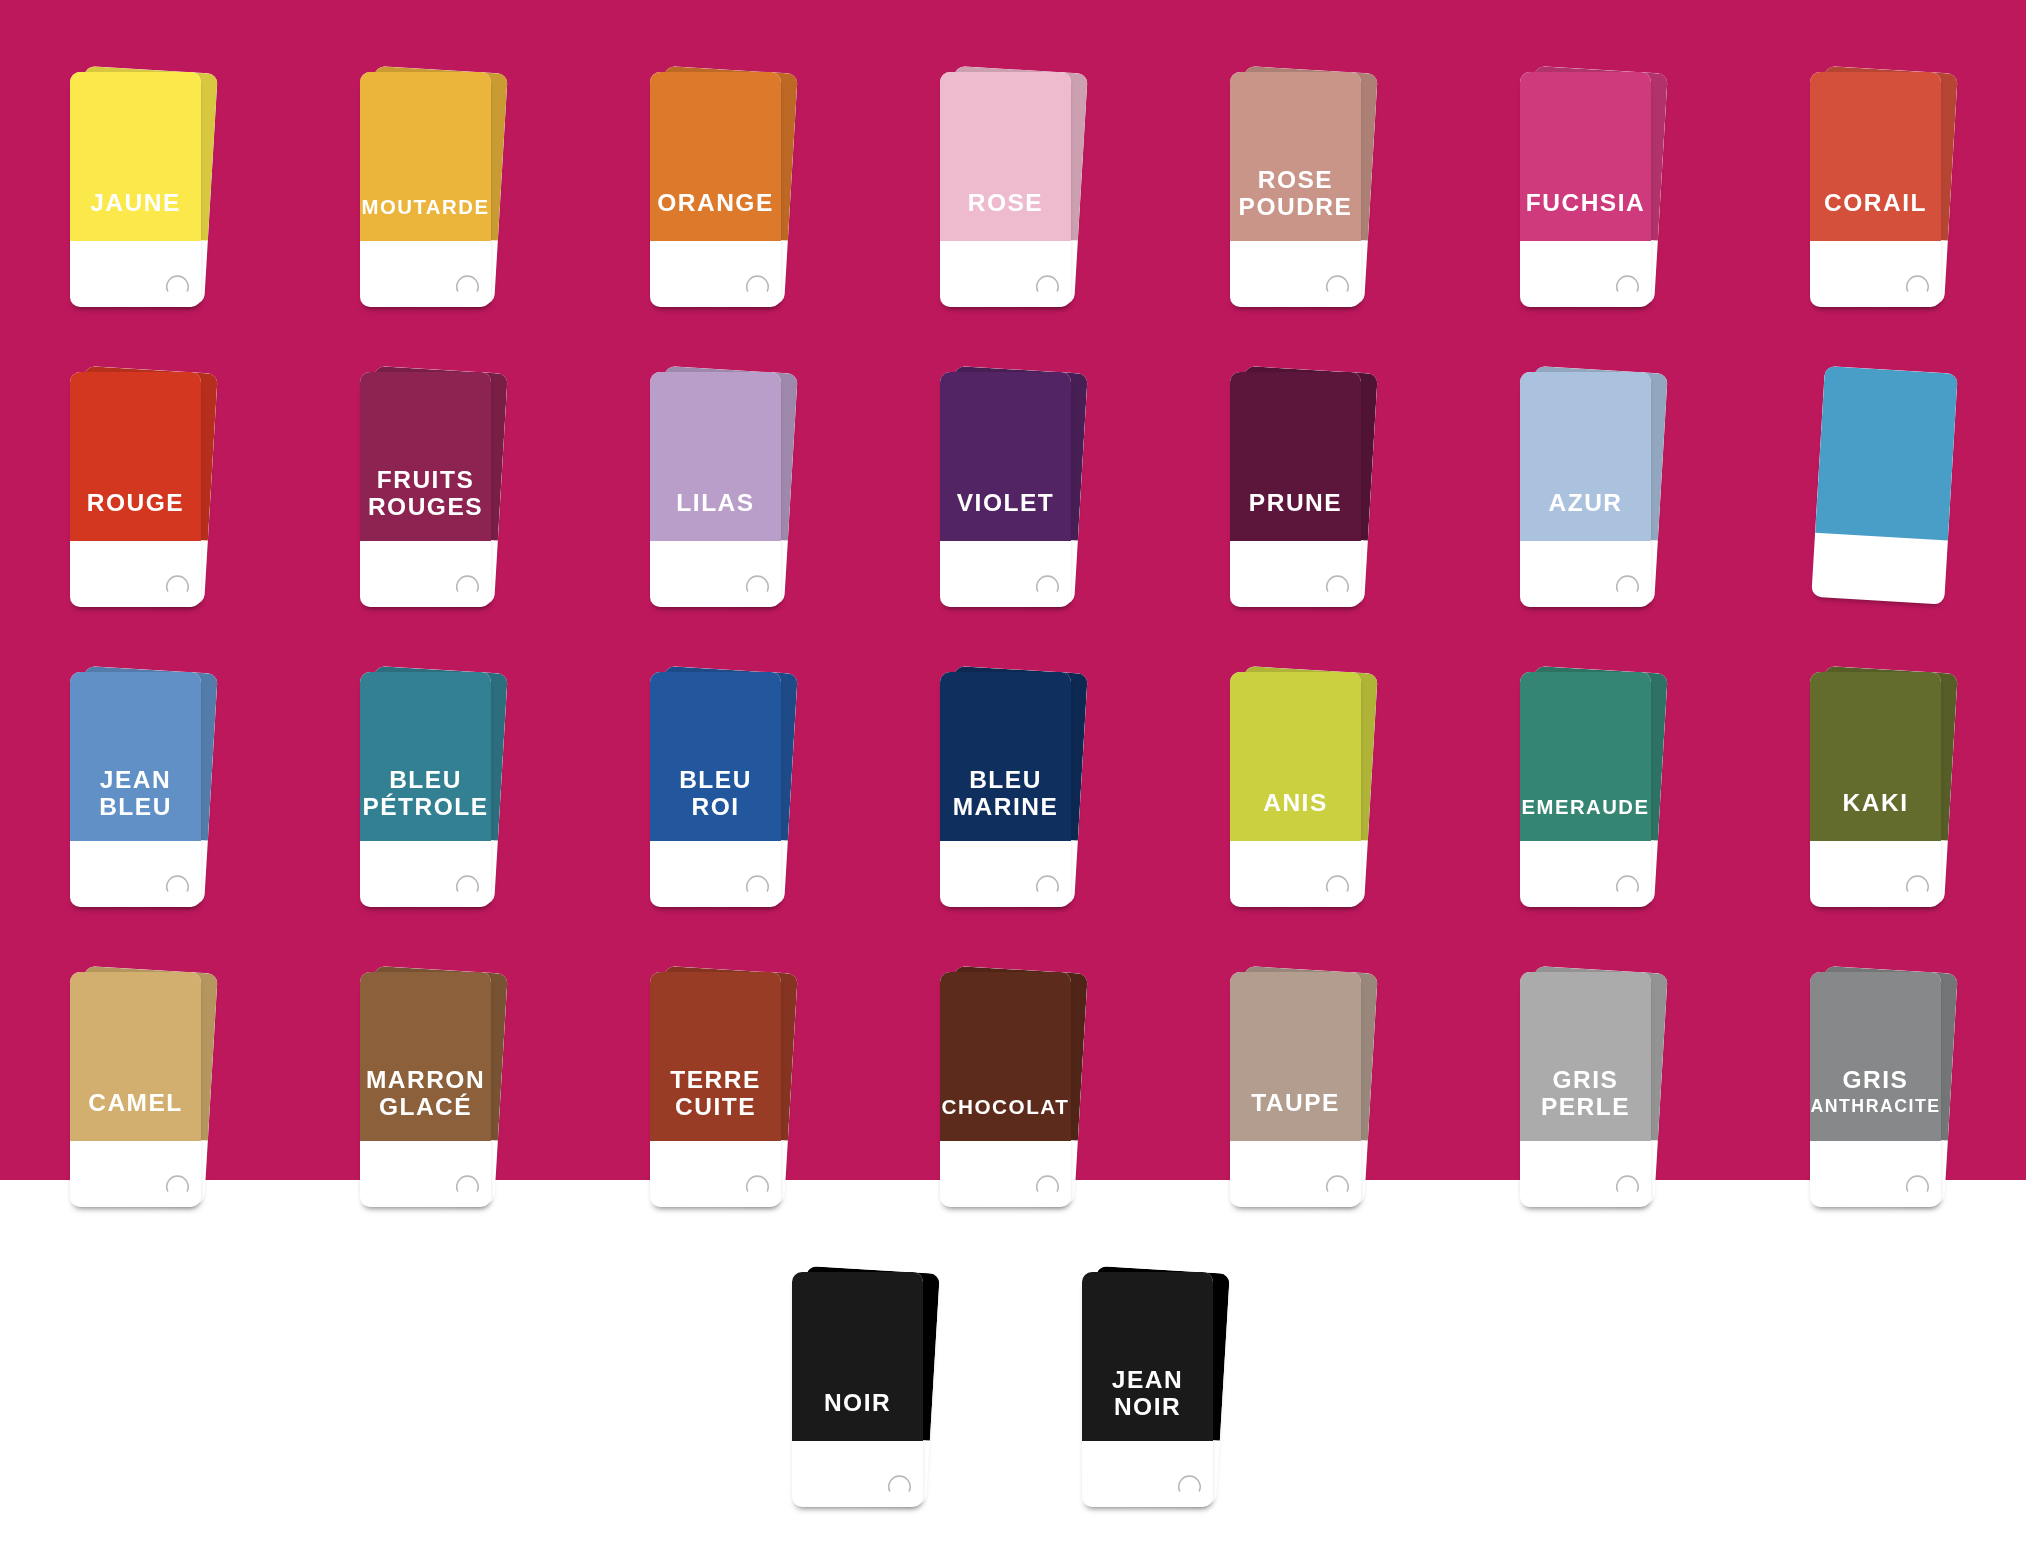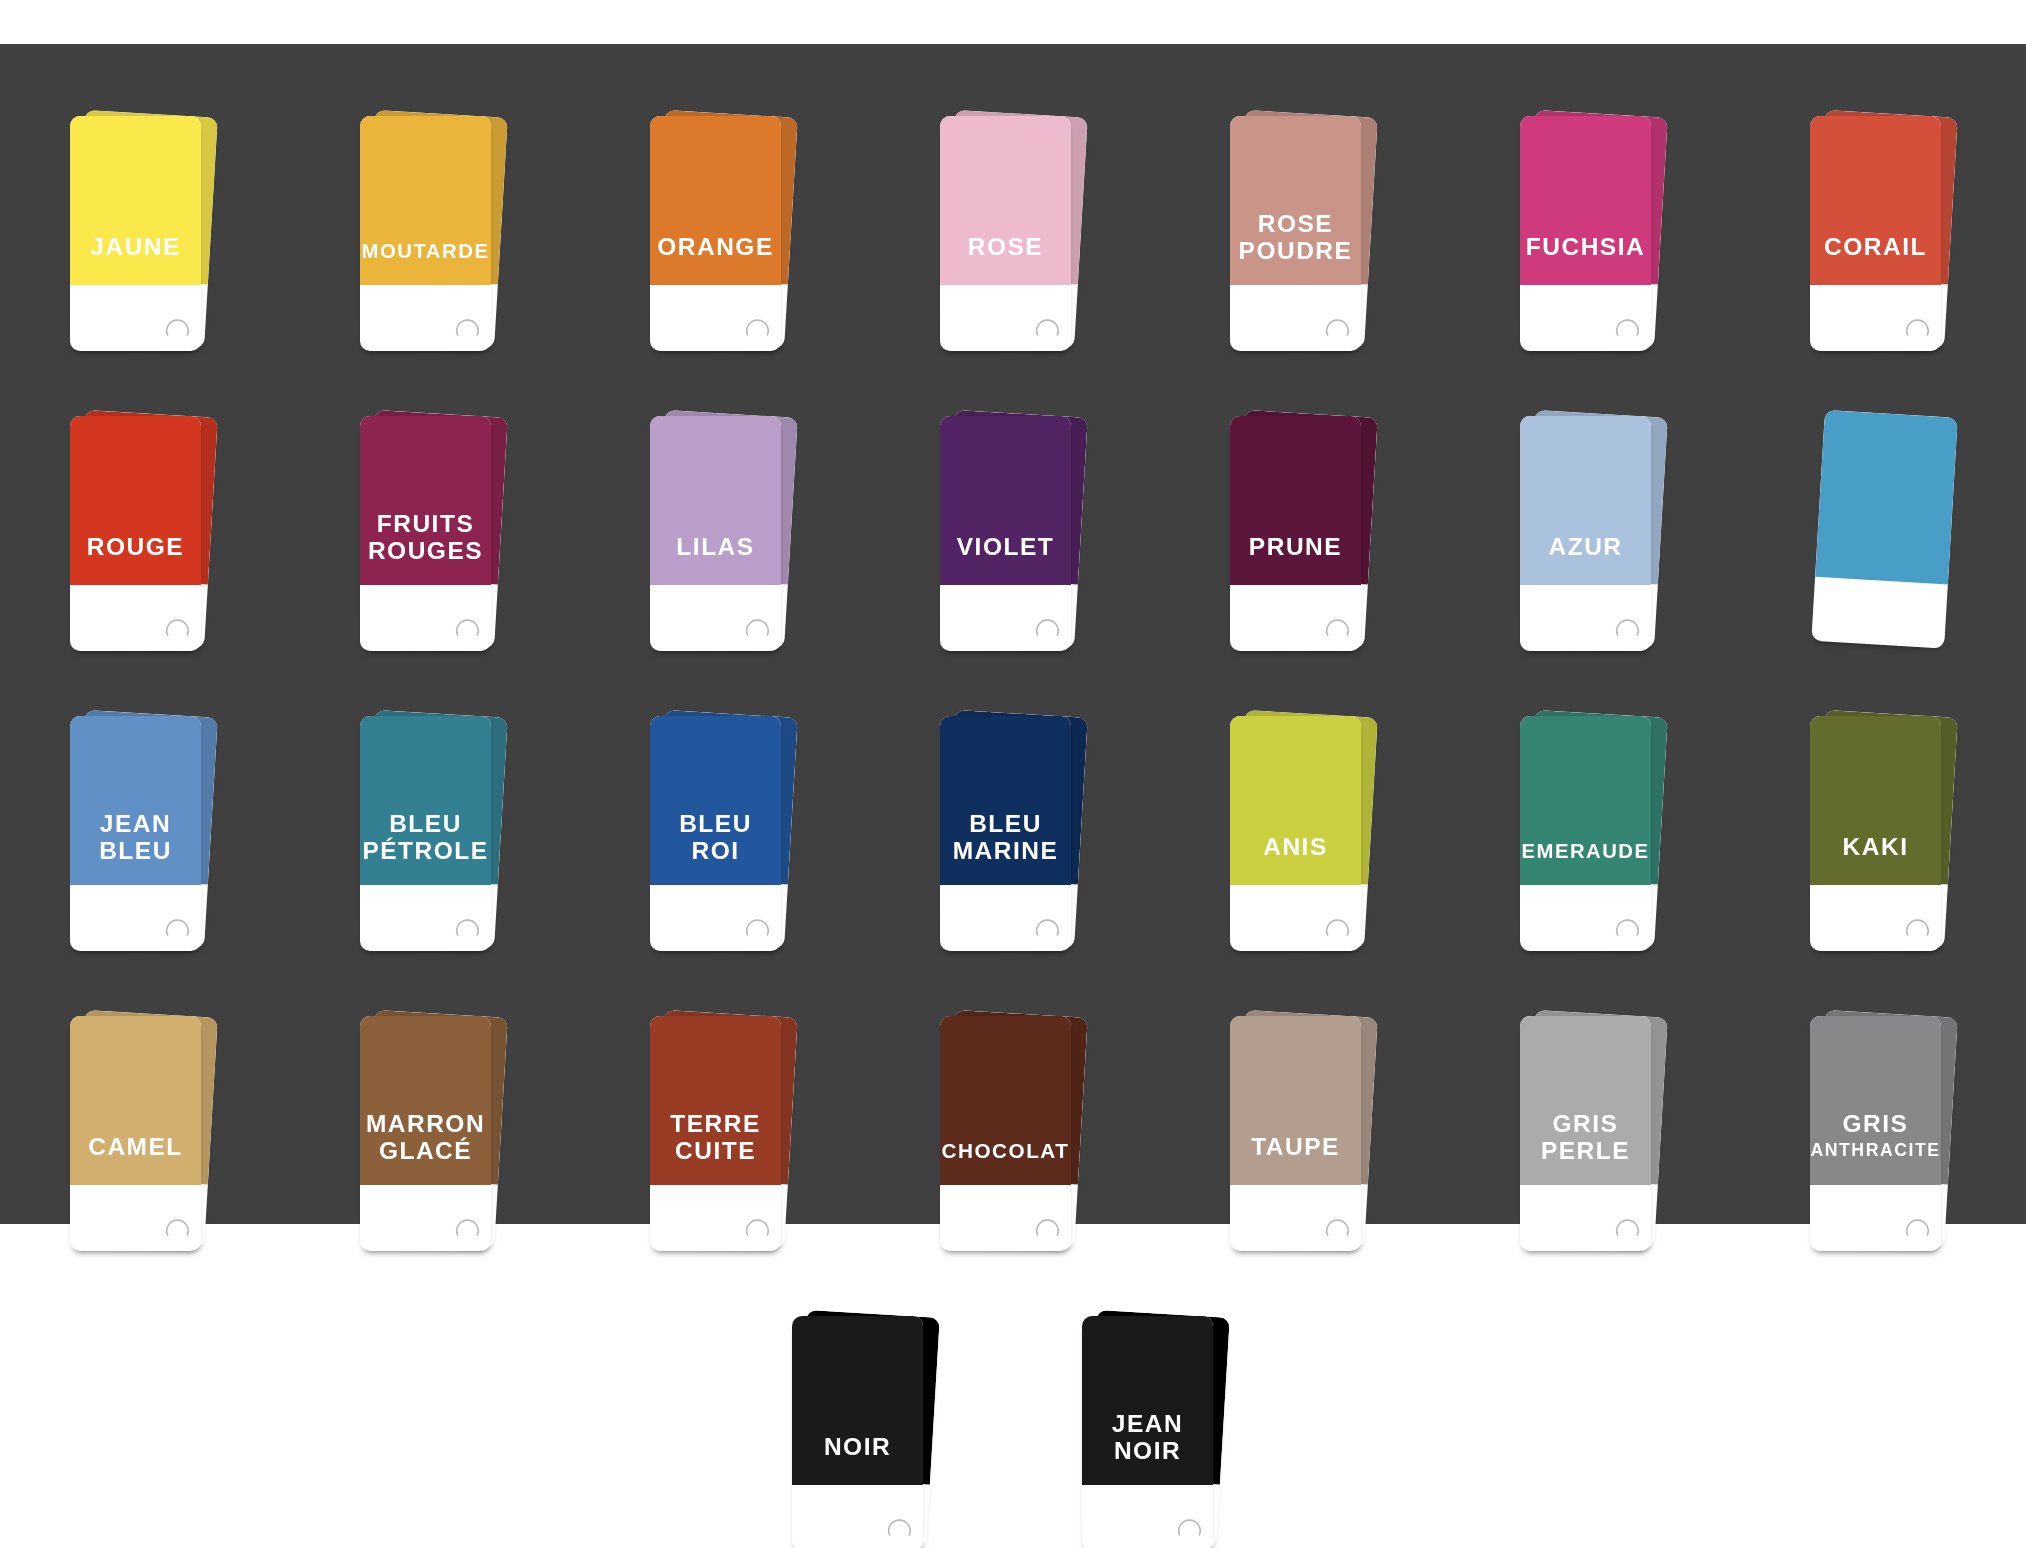--- a/index.html
+++ b/index.html
@@ -1,18 +1,18 @@
 <!DOCTYPE html>
 <html><head>
 <meta charset="utf-8">
 <title>Nuancier de couleurs</title>
 <style>
   html,body{margin:0;padding:0;background:#ffffff;}
   body{width:2026px;height:1548px;overflow:hidden;font-family:"Liberation Sans",sans-serif;}
-  .board{position:relative;width:2026px;height:1180px;background:#404040;margin-top:44px;}
+  .board{position:relative;width:2026px;height:1180px;background:#be185d;}
   .swatch{position:absolute;width:160px;height:260px;}
   .back{position:absolute;left:15.4px;top:0.7px;width:132.5px;height:231px;border-radius:10px;background:#fff;
         transform:rotate(3.4deg);transform-origin:0 0;overflow:hidden;
         box-shadow:0 5px 6px -4px rgba(0,0,0,.40);}
   .backfill{position:absolute;left:0;top:0;width:100%;height:167px;}
   .front{position:absolute;left:0;top:7px;width:131px;height:235px;background:#fff;border-radius:10px;
          box-shadow:0 5px 6px -4px rgba(0,0,0,.55);overflow:hidden;}
   .fill{position:absolute;left:0;top:0;width:131px;height:169px;}
   .lbl{position:absolute;left:0;top:0;width:131px;height:169px;}
   .lbl text{fill:#fff;font-family:"Liberation Sans",sans-serif;font-weight:bold;letter-spacing:1.5px;}

